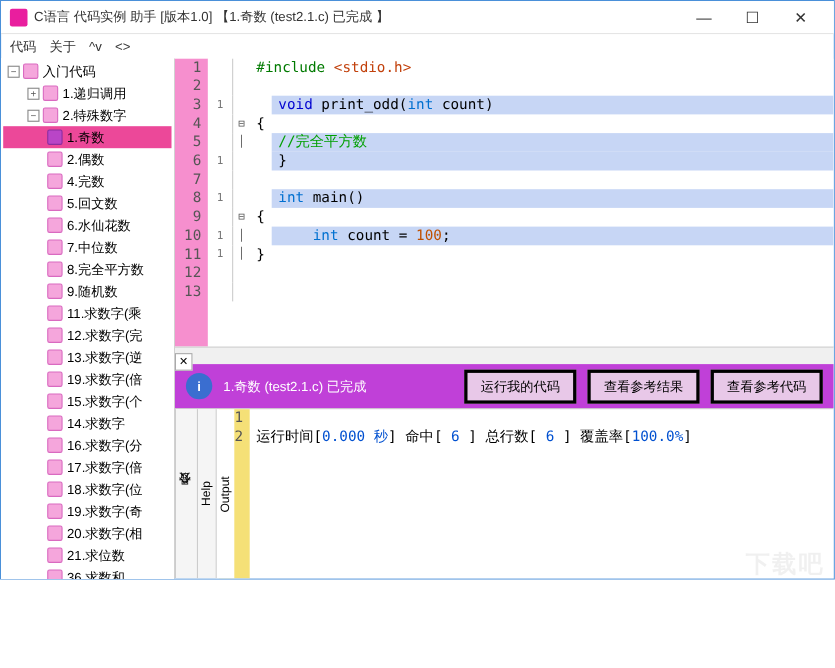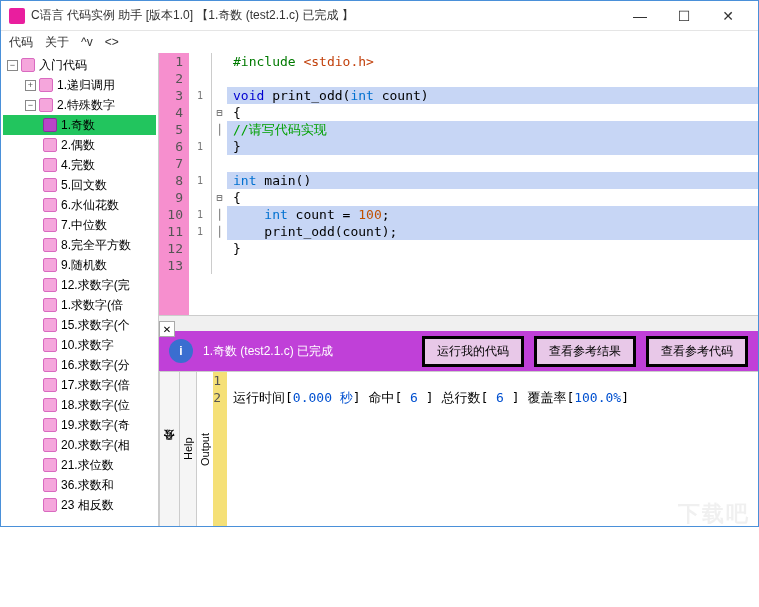--- a/index.html
+++ b/index.html
@@ -12,32 +12,32 @@
 .menubar { height: 22px; display: flex; align-items: center; padding: 0 8px; gap: 12px; font-size: 12px; color: #333; }
 .menubar span { cursor: pointer; }
 .body { flex: 1; display: flex; overflow: hidden; }
 .sidebar { width: 158px; border-right: 1px solid #ccc; overflow-y: auto; overflow-x: hidden; background: #fff; padding: 2px; }
 .tree-item { display: flex; align-items: center; height: 20px; padding-left: 4px; cursor: pointer; white-space: nowrap; }
 .tree-item.l1 { padding-left: 22px; }
 .tree-item.l2 { padding-left: 40px; }
 .tree-toggle { width: 11px; height: 11px; border: 1px solid #888; display: inline-flex; align-items: center; justify-content: center; font-size: 9px; margin-right: 3px; line-height: 1; color: #555; }
 .tree-icon { width: 14px; height: 14px; background: #f5a6dc; border: 1px solid #d96ac0; margin-right: 4px; border-radius: 2px; }
 .tree-item.selected .tree-icon { background: #b945c7; border-color: #8a2ea0; }
-.tree-item.selected { background: #22c55e; }
+.tree-item.selected { background: #ec4899; }
 .main { flex: 1; display: flex; flex-direction: column; overflow: hidden; }
 .editor { flex: 1; display: flex; overflow: hidden; font-family: Consolas, monospace; font-size: 13px; position: relative; }
 .gutter { width: 30px; background: #f68fce; color: #555; text-align: right; padding-right: 6px; line-height: 17px; }
 .gutter div { height: 17px; }
 .marks { width: 22px; background: #fff; line-height: 17px; color: #777; font-size: 10px; text-align: center; }
 .marks div { height: 17px; }
 .fold { width: 16px; background: #fff; line-height: 17px; font-size: 10px; color: #555; }
 .fold div { height: 17px; text-align: center; border-left: 1px solid #ccc; }
 .code { flex: 1; overflow: auto; background: #fff; line-height: 17px; }
 .code-line { height: 17px; white-space: pre; padding-left: 6px; }
-.code-line.hl { background: #c7d6f5; }
+.code-line.hl { background: #c7d6f5; margin-left: 20px; }
 .kw { color: #0000d0; }
 .type { color: #0070d0; }
 .inc { color: #007a00; }
 .cmt { color: #00a000; }
 .num { color: #c05000; }
 .str { color: #c2410c; }
 .hscroll { height: 16px; background: #f0f0f0; border-top: 1px solid #ccc; }
 .actionbar { background: #c040d8; height: 40px; display: flex; align-items: center; padding: 0 10px; gap: 10px; position: relative; }
 .closebox { position: absolute; top: -10px; left: 0; width: 16px; height: 16px; background: #fff; border: 1px solid #aaa; display: flex; align-items: center; justify-content: center; font-size: 10px; cursor: pointer; }
 .ab-icon { width: 24px; height: 24px; border-radius: 50%; background: #3a6ed0; color: #fff; display: flex; align-items: center; justify-content: center; font-size: 12px; font-weight: bold; }
@@ -123,33 +123,41 @@
           <div class="tree-item l2">
             <span class="tree-icon"></span>
             <span>8.完全平方数</span>
           </div>
           <div class="tree-item l2">
             <span class="tree-icon"></span>
             <span>9.随机数</span>
           </div>
           <div class="tree-item l2">
             <span class="tree-icon"></span>
+            <span>11.求数字(乘</span>
+          </div>
+          <div class="tree-item l2">
+            <span class="tree-icon"></span>
             <span>12.求数字(完</span>
           </div>
           <div class="tree-item l2">
             <span class="tree-icon"></span>
-            <span>1.求数字(倍</span>
+            <span>13.求数字(逆</span>
+          </div>
+          <div class="tree-item l2">
+            <span class="tree-icon"></span>
+            <span>19.求数字(倍</span>
           </div>
           <div class="tree-item l2">
             <span class="tree-icon"></span>
             <span>15.求数字(个</span>
           </div>
           <div class="tree-item l2">
             <span class="tree-icon"></span>
-            <span>10.求数字</span>
+            <span>14.求数字</span>
           </div>
           <div class="tree-item l2">
             <span class="tree-icon"></span>
             <span>16.求数字(分</span>
           </div>
           <div class="tree-item l2">
             <span class="tree-icon"></span>
             <span>17.求数字(倍</span>
           </div>
           <div class="tree-item l2">
@@ -224,27 +232,26 @@
             <div>│</div>
             <div>│</div>
             <div></div>
             <div></div>
           </div>
         <div class="code" id="code">
             <div class="code-line"><span class="inc">#include</span> <span class="str">&lt;stdio.h&gt;</span></div>
             <div class="code-line"></div>
             <div class="code-line hl"><span class="kw">void</span> print_odd(<span class="type">int</span> count)</div>
             <div class="code-line">{</div>
-            <div class="code-line hl"><span class="cmt">//请写代码实现</span></div>
+            <div class="code-line hl"><span class="cmt">//完全平方数</span></div>
             <div class="code-line hl">}</div>
             <div class="code-line"></div>
             <div class="code-line hl"><span class="type">int</span> main()</div>
             <div class="code-line">{</div>
             <div class="code-line hl">    <span class="type">int</span> count = <span class="num">100</span>;</div>
-            <div class="code-line hl">    print_odd(count);</div>
             <div class="code-line">}</div>
             <div class="code-line"></div>
           </div>
       </div>
       <div class="hscroll"></div>
 
       <div class="actionbar">
         <div class="closebox">✕</div>
         <div class="ab-icon">i</div>
         <div class="ab-label">1.奇数 (test2.1.c) 已完成</div>

